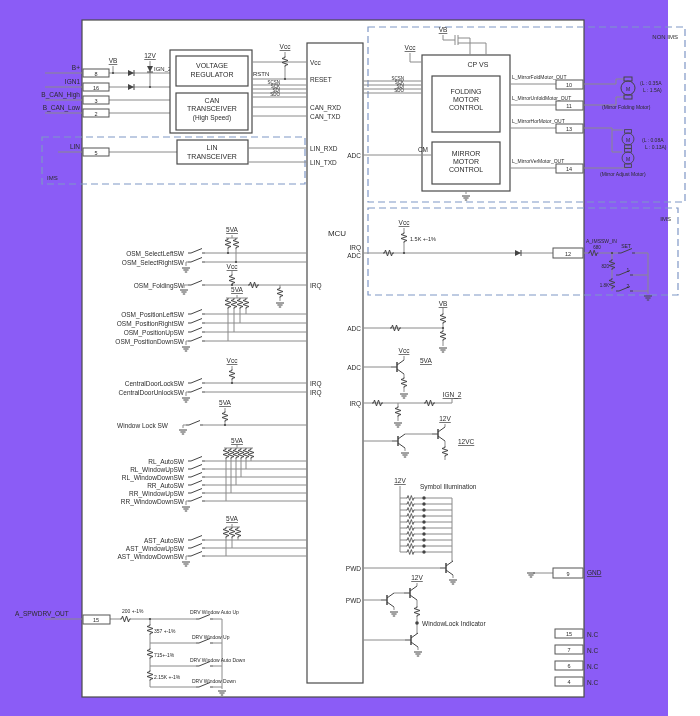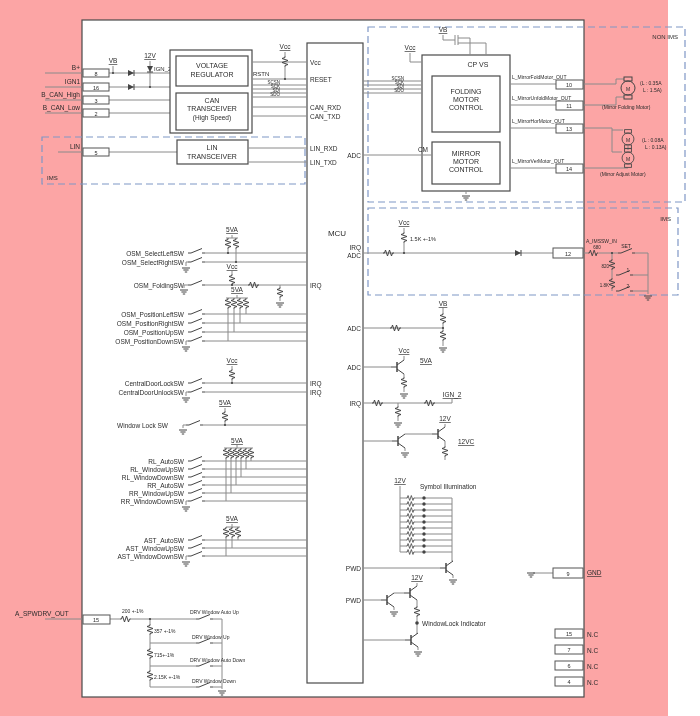--- a/index.html
+++ b/index.html
@@ -1,16 +1,16 @@
 <!DOCTYPE html>
 <html><head>
 <meta charset="utf-8">
 <style>
   html,body{margin:0;padding:0;background:#fff;}
-  .page{width:668px;height:716px;position:relative;background:#fca5a5;}
+  .page{width:668px;height:716px;position:relative;background:#8b5cf6;}
   svg text{font-family:"Liberation Sans",sans-serif;fill:#2b2b2b;}
   svg .w{stroke:#8a8a8a;stroke-width:1;fill:none;}
   svg .k{stroke:#444;stroke-width:1;fill:none;}
   svg .blk{stroke:#4a4a4a;stroke-width:1.2;fill:#fff;}
   svg .pin{stroke:#555;stroke-width:1;fill:#fff;}
   svg .dash{stroke:#7f97c6;stroke-width:1.2;fill:none;stroke-dasharray:7 4;}
   .t45{font-size:4.5px}.t5{font-size:5px}.t55{font-size:5.5px}.t6{font-size:6px}
   .t65{font-size:6.5px}.t7{font-size:7px}.t8{font-size:8px}
   .mid{text-anchor:middle}.end{text-anchor:end}
   .rail{text-decoration:underline}

